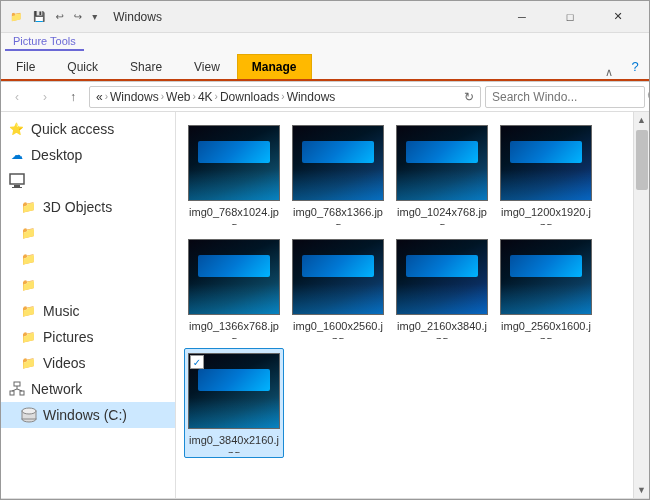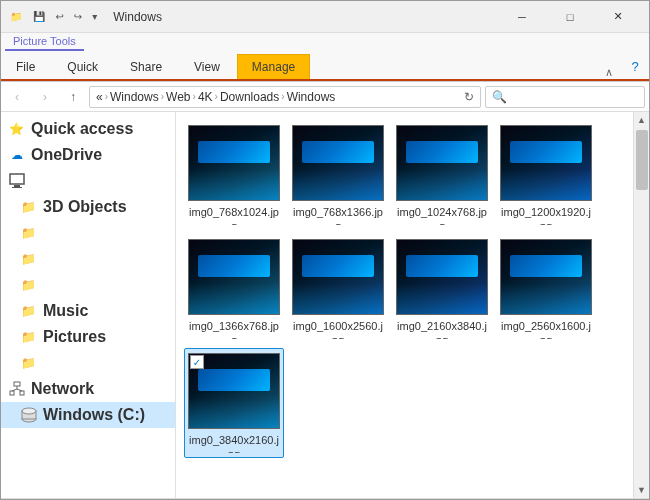--- a/index.html
+++ b/index.html
@@ -20,21 +20,21 @@
     .win-btn { width: 46px; height: 28px; display: flex; align-items: center; justify-content: center; font-size: 11px; color: #333; cursor: pointer; background: transparent; border: none; }
 
     
     .ribbon { background: #f8f8f8; border-bottom: 1px solid #ccc; }
     .ribbon-tabs { display: flex; align-items: flex-end; height: 28px; }
     .ribbon-tab {
       padding: 5px 14px; font-size: 12px; color: #333; cursor: pointer;
       border: 1px solid transparent; border-bottom: none; margin-right: 2px;
       background: transparent;
     }
-    .ribbon-tab.manage { background: #ffb900; border-color: #e6a800; color: #404040; font-weight: 400; }
+    .ribbon-tab.manage { background: #ffb900; border-color: #e6a800; color: #000000; font-weight: 700; }
     .ribbon-spacer { flex: 1; }
     .ribbon-chevron { padding: 0 8px; color: #666; font-size: 11px; display: flex; align-items: center; }
 
     
     .toolbar-row {
       display: flex; align-items: center; background: white; border-bottom: 1px solid #ddd;
       height: 30px; padding: 0 4px; gap: 4px;
     }
     .nav-btn { width: 24px; height: 24px; display: flex; align-items: center; justify-content: center; font-size: 12px; color: #555; cursor: pointer; border: 1px solid transparent; border-radius: 2px; }
     .nav-btn.disabled { color: #bbb; cursor: default; }
@@ -61,21 +61,21 @@
     .sidebar {
       width: 175px; min-width: 175px; background: white; border-right: 1px solid #e0e0e0;
       overflow-y: auto; padding-top: 4px;
     }
     .sidebar-item {
       display: flex; align-items: center; padding: 4px 8px; cursor: pointer;
       gap: 6px; height: 26px; color: #333;
     }
     .sidebar-item.selected { background: #cce8ff; }
     .sidebar-item-icon { width: 16px; height: 16px; display: flex; align-items: center; justify-content: center; flex-shrink: 0; }
-    .sidebar-item-label { font-size: 16px; flex: 1; font-weight: bold; }
+    .sidebar-item-label { font-size: 14px; flex: 1; }
     .sidebar-indent { padding-left: 20px; }
 
     
     .file-grid-area {
       flex: 1; background: white; overflow-y: auto; padding: 8px;
       display: flex; flex-wrap: wrap; align-content: flex-start; gap: 4px;
     }
     .file-thumb {
       width: 100px; height: 110px; display: flex; flex-direction: column;
       align-items: center; cursor: pointer; border: 1px solid transparent;
@@ -188,34 +188,35 @@
       <span class="bread-sep">›</span>
       <span class="bread-item">4K</span>
       <span class="bread-sep">›</span>
       <span class="bread-item">Downloads</span>
       <span class="bread-sep">›</span>
       <span class="bread-item">Windows</span>
     </div>
     <span class="address-refresh">↻</span>
   </div>
   <div class="search-bar">
+    <input type="text" placeholder="Search Windo..." style="">
     <span class="search-icon">🔍</span>
   </div>
 </div>
 
 <div class="main-area">
 
   <div class="sidebar">
     <div class="sidebar-item">
       <div class="sidebar-item-icon icon-star">⭐</div>
       <span class="sidebar-item-label">Quick access</span>
     </div>
     <div class="sidebar-item">
       <div class="sidebar-item-icon icon-cloud" style="color:#0078d4;">☁</div>
-      <span class="sidebar-item-label">OneDrive</span>
+      <span class="sidebar-item-label">Desktop</span>
     </div>
     <div class="sidebar-item">
       <div class="sidebar-item-icon">
         <svg width="16" height="16" viewBox="0 0 16 16">
             <rect x="1" y="1" width="14" height="10" fill="none" stroke="#555" stroke-width="1.5"></rect>
             <rect x="5" y="12" width="6" height="2" fill="#555"></rect>
             <rect x="3" y="14" width="10" height="1" fill="#555"></rect>
           </svg>
       </div>
     </div>
@@ -235,20 +236,21 @@
     <div class="sidebar-item sidebar-indent">
       <div class="sidebar-item-icon" style="color:#dcb067;">📁</div>
       <span class="sidebar-item-label">Music</span>
     </div>
     <div class="sidebar-item sidebar-indent">
       <div class="sidebar-item-icon" style="color:#dcb067;">📁</div>
       <span class="sidebar-item-label">Pictures</span>
     </div>
     <div class="sidebar-item sidebar-indent">
       <div class="sidebar-item-icon" style="color:#dcb067;">📁</div>
+      <span class="sidebar-item-label">Videos</span>
     </div>
     <div class="sidebar-item">
       <div class="sidebar-item-icon">
         <svg width="16" height="16" viewBox="0 0 16 16">
             <rect x="5" y="1" width="6" height="4" fill="none" stroke="#666" stroke-width="1"></rect>
             <rect x="1" y="10" width="4" height="4" fill="none" stroke="#666" stroke-width="1"></rect>
             <rect x="11" y="10" width="4" height="4" fill="none" stroke="#666" stroke-width="1"></rect>
             <line x1="8" y1="5" x2="8" y2="8" stroke="#666" stroke-width="1"></line>
             <line x1="8" y1="8" x2="3" y2="10" stroke="#666" stroke-width="1"></line>
             <line x1="8" y1="8" x2="13" y2="10" stroke="#666" stroke-width="1"></line>

